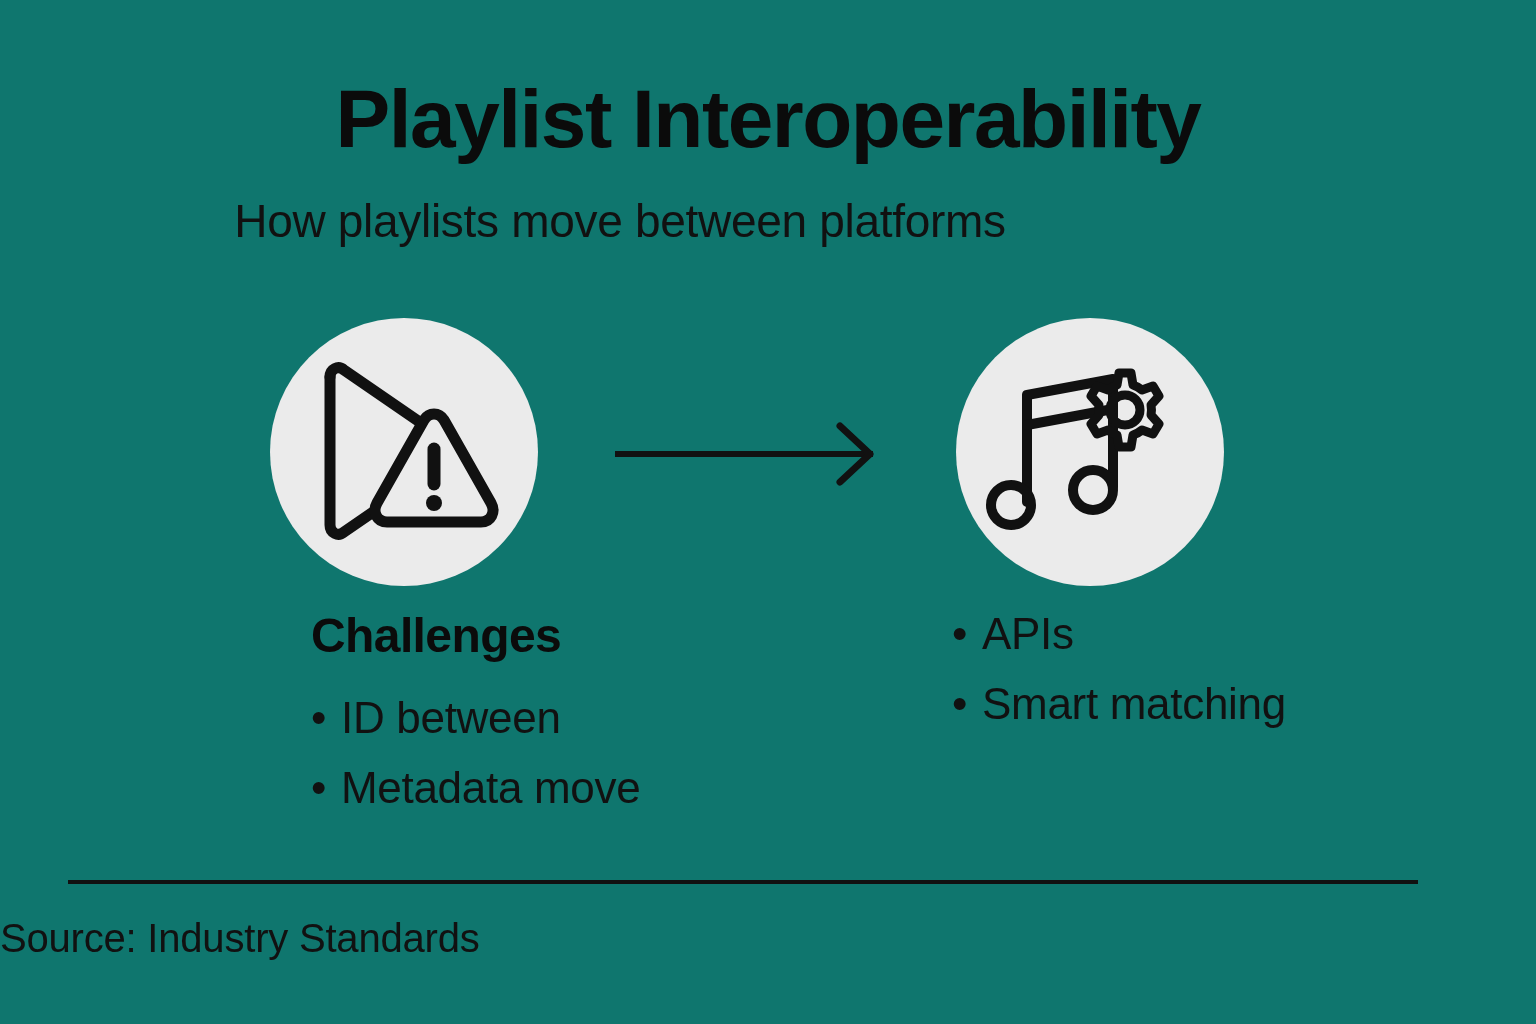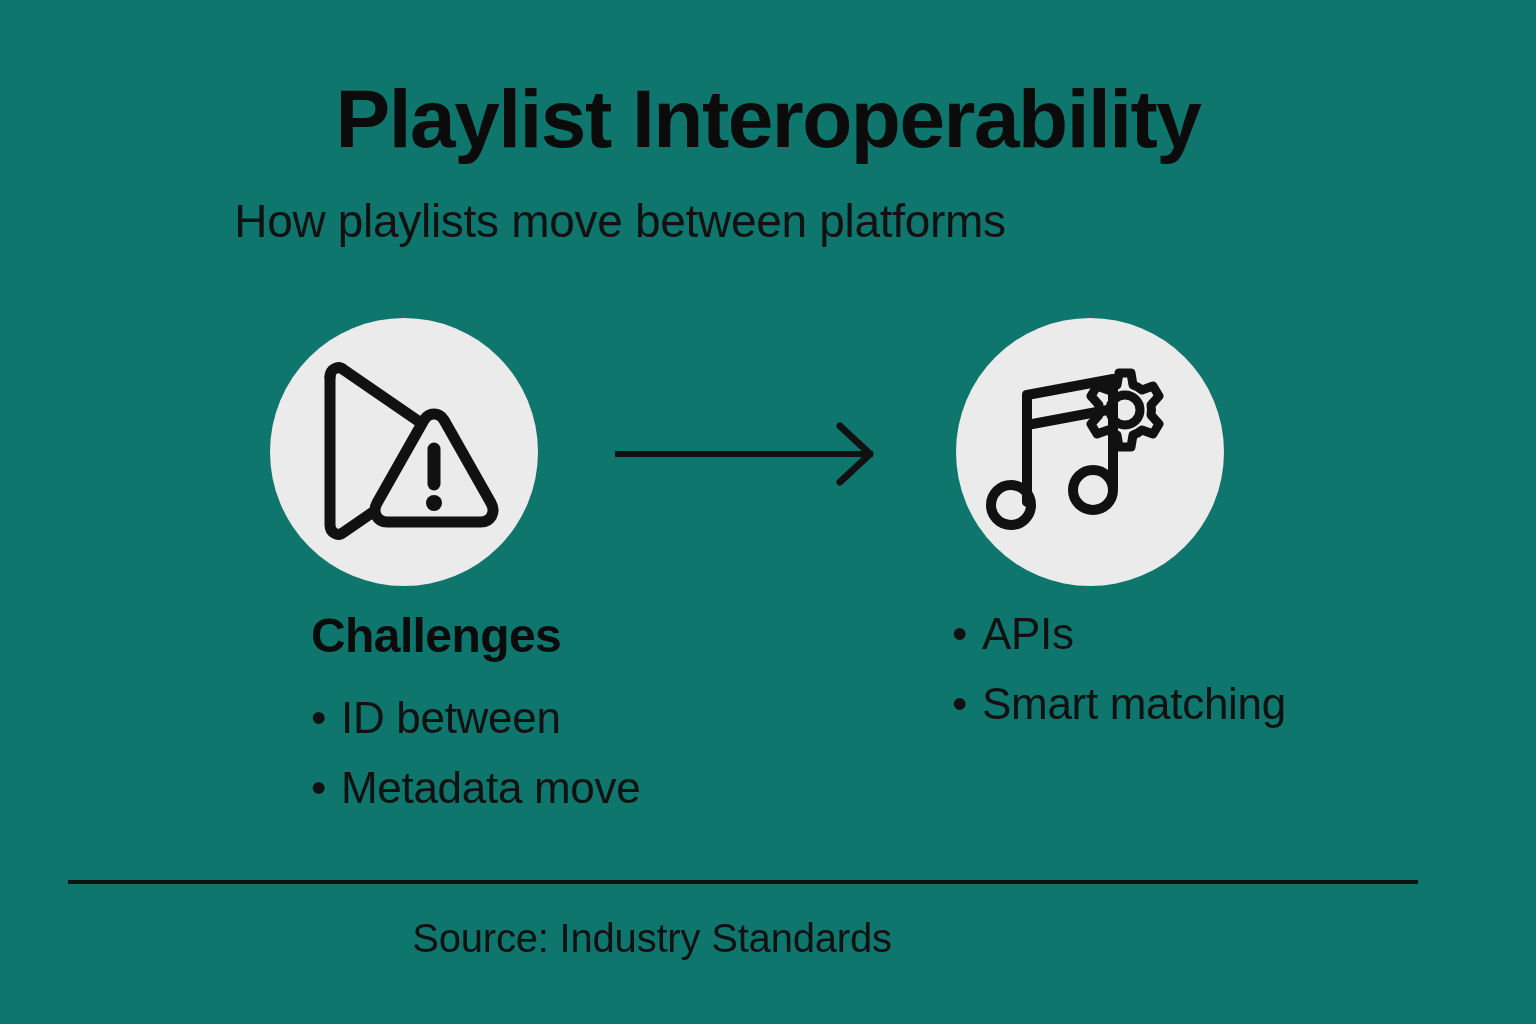--- a/index.html
+++ b/index.html
@@ -119,21 +119,21 @@
     top: 880px;
     width: 1350px;
     height: 4px;
     background: #111111;
   }
   .source {
     position: absolute;
     left: 0;
     top: 918px;
     width: 1304px;
-    text-align: center;
+    text-align: left;
     font-size: 40px;
     font-weight: normal;
     letter-spacing: -0.2px;
     line-height: 1.0;
     color: #111111;
     white-space: nowrap;
   }
 </style>
 </head>
 <body>

